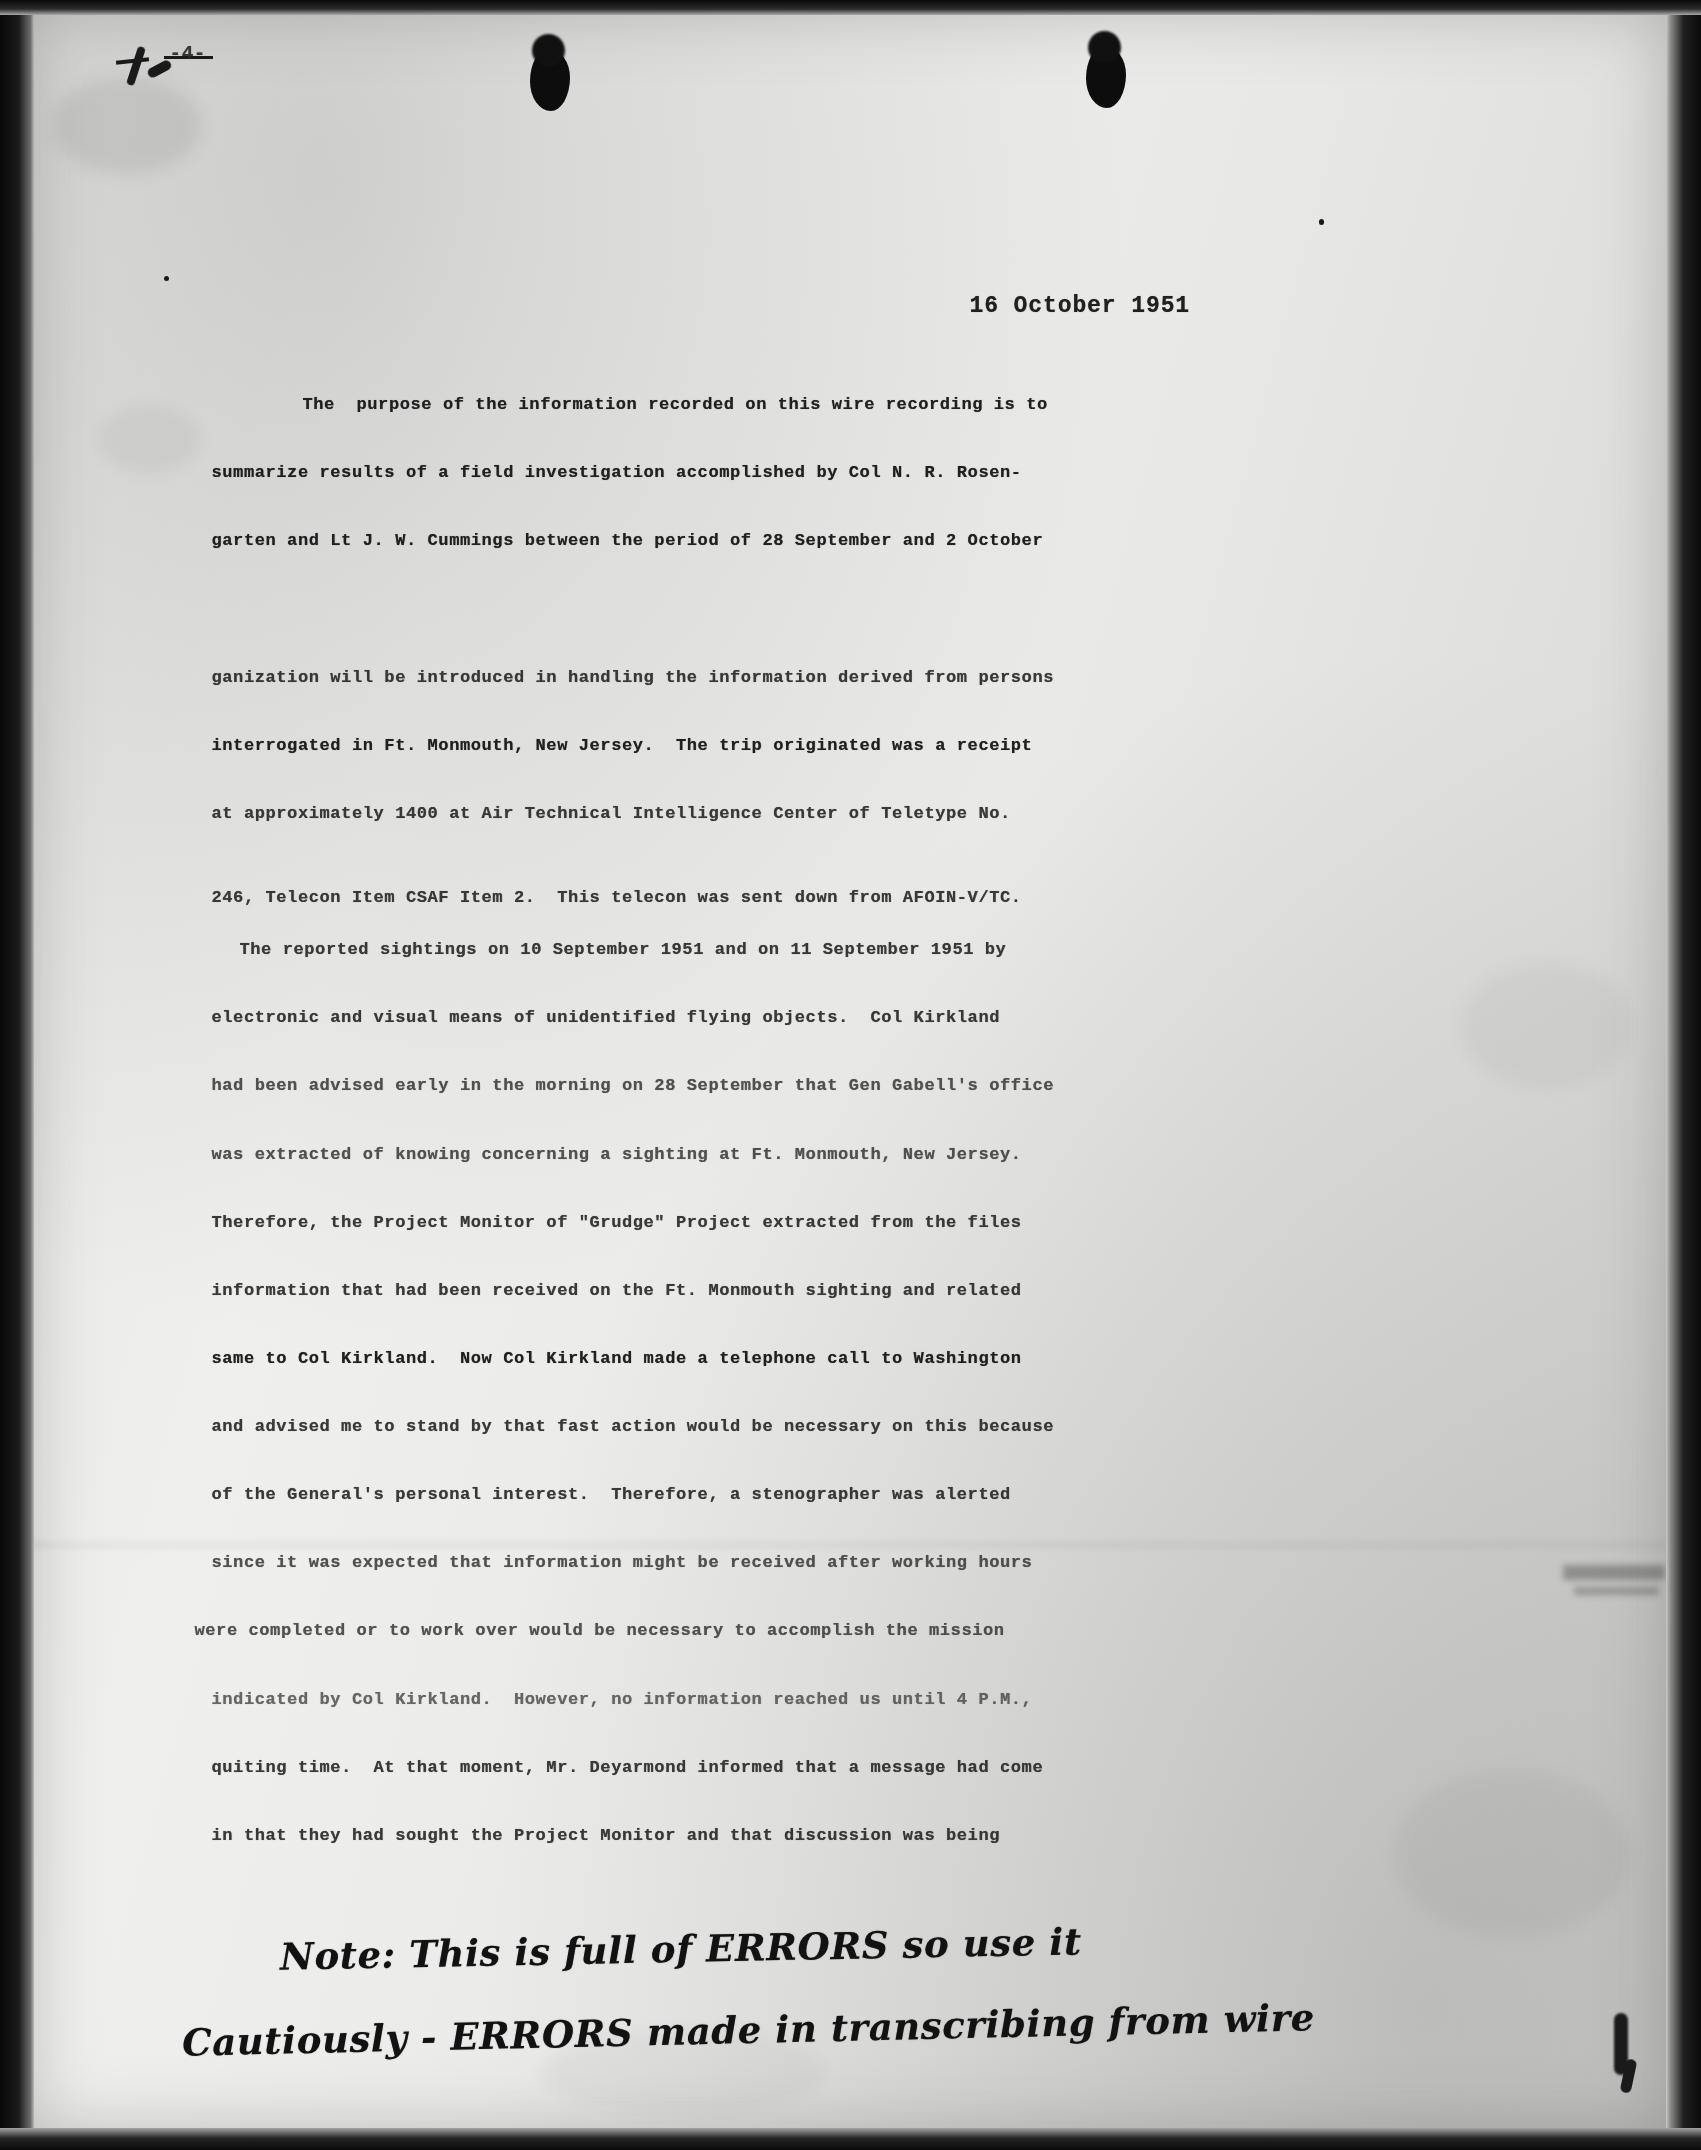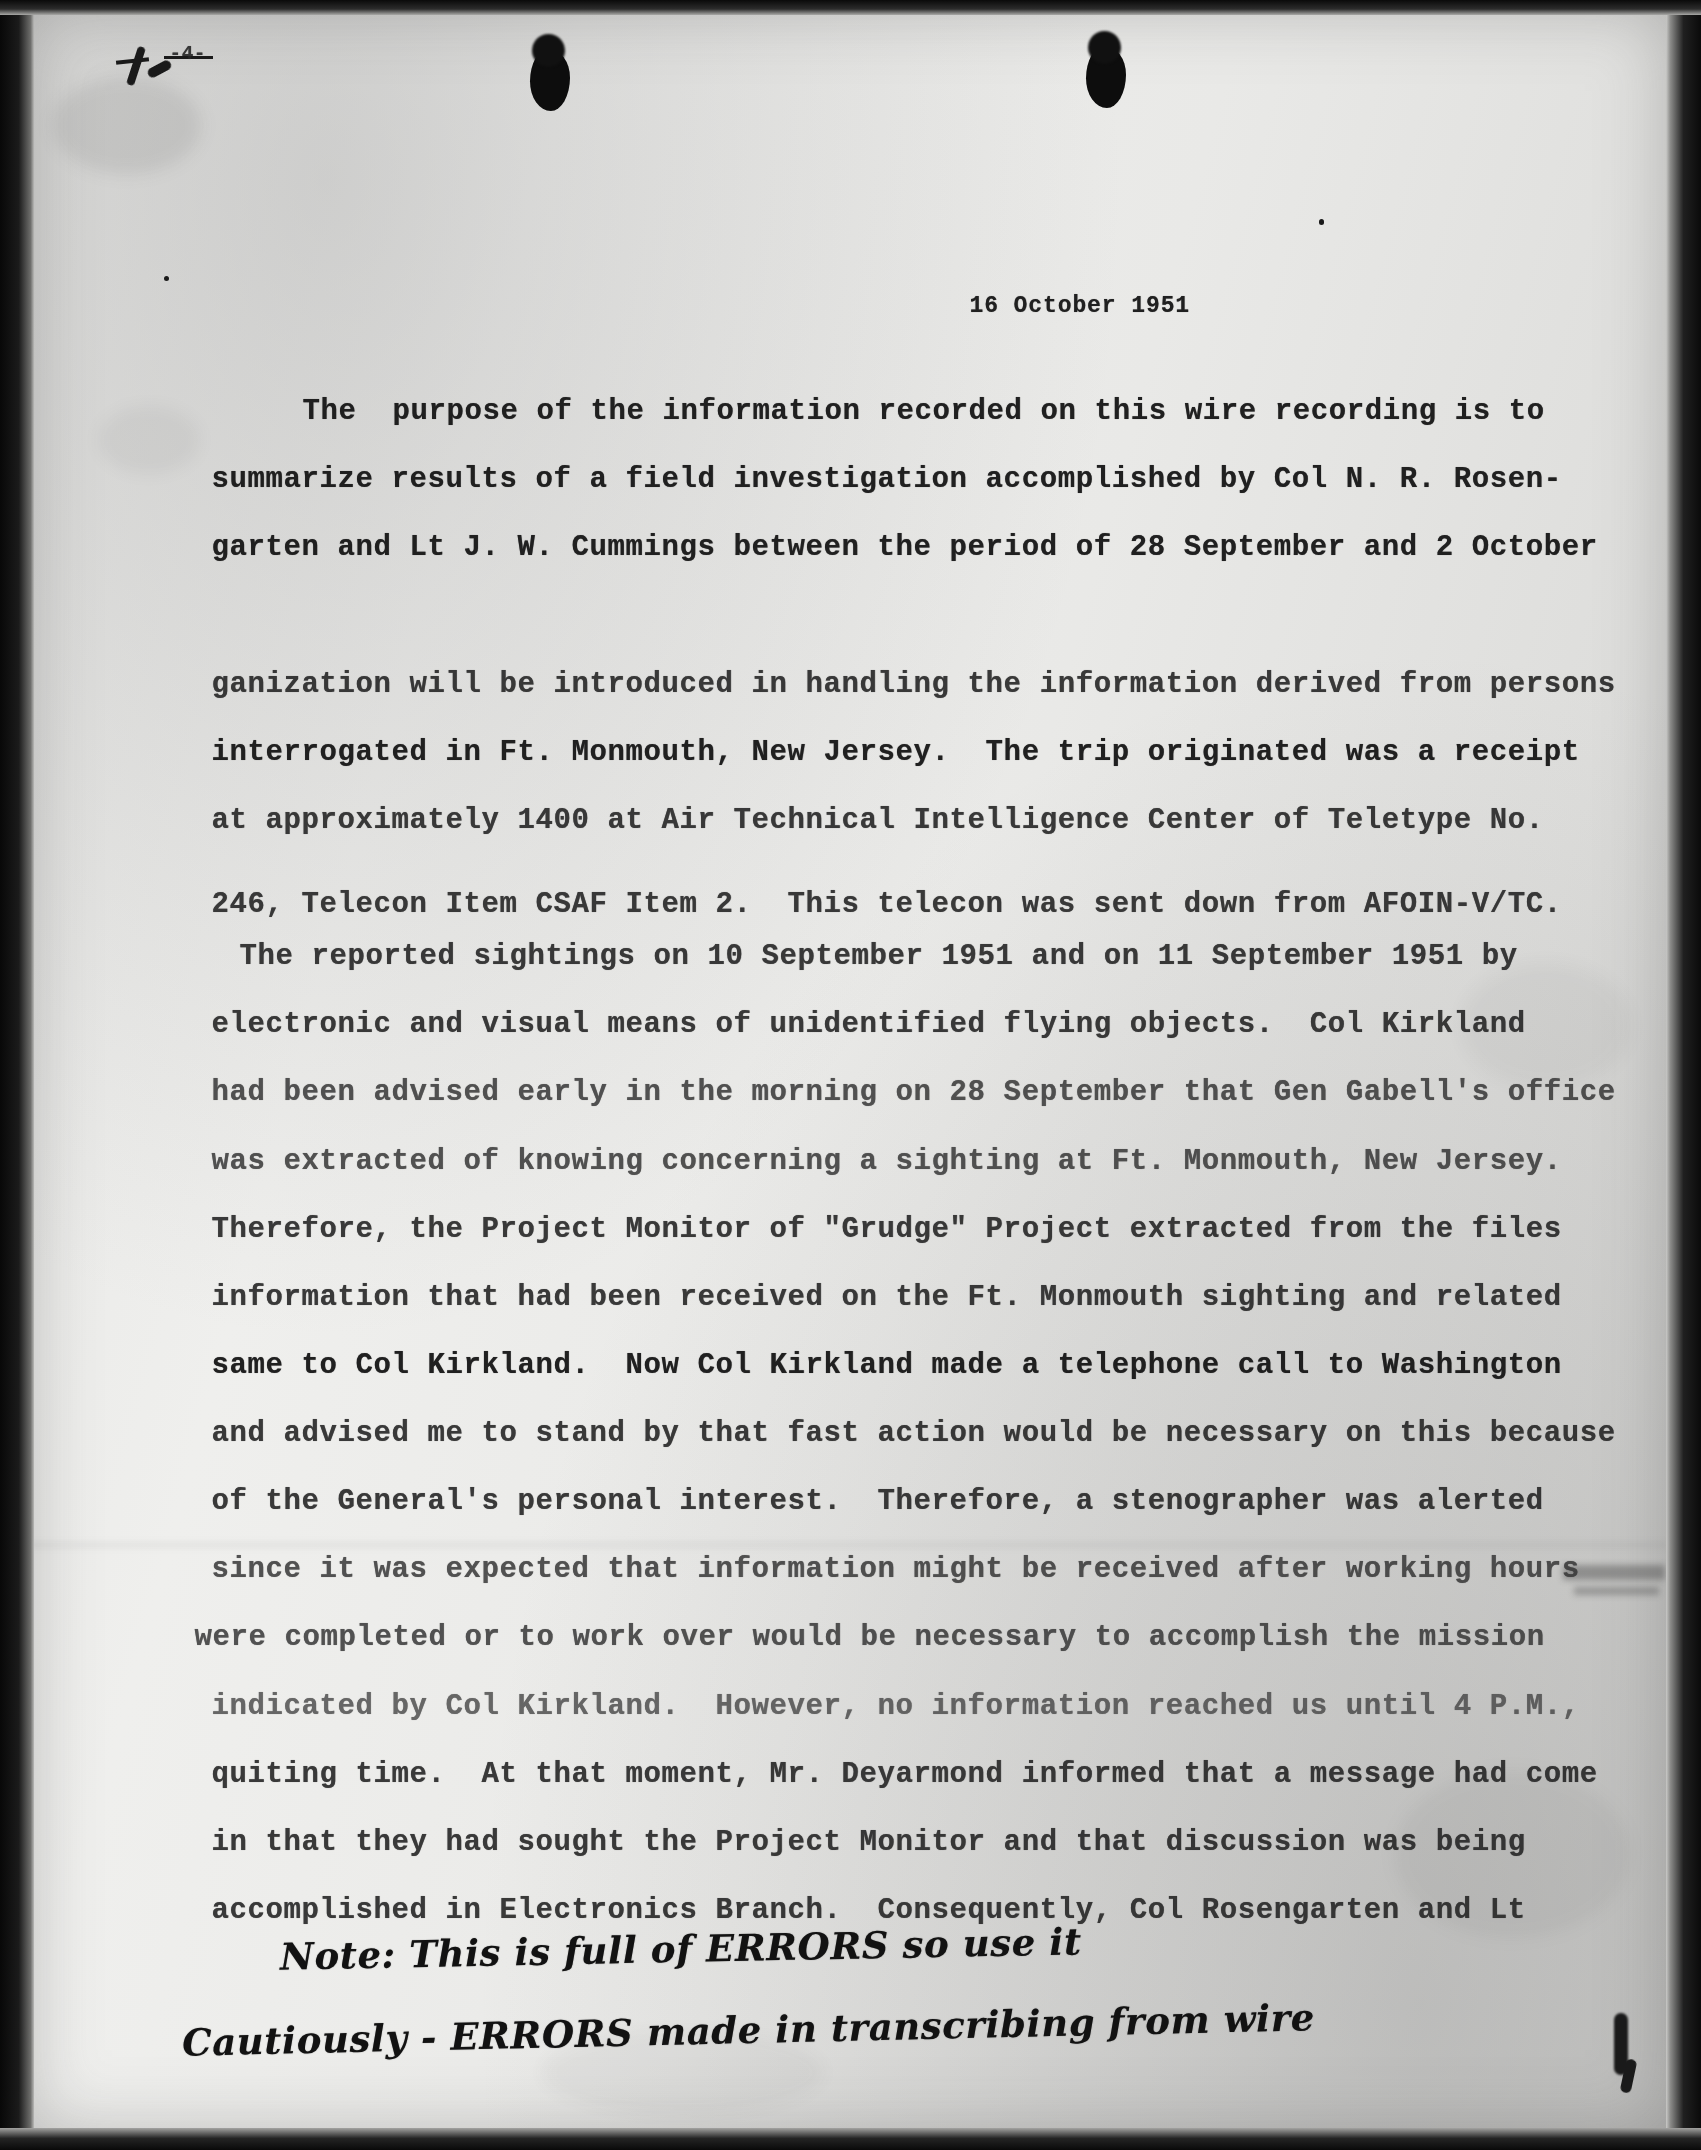--- a/index.html
+++ b/index.html
@@ -109,21 +109,21 @@
     color: #1d1d1d;
     white-space: pre;
     letter-spacing: 0.6px;
     text-shadow: 0 0 0.9px rgba(40,40,40,0.55), 0.3px 0.2px 0 rgba(70,70,70,0.35);
   }
   .date {
     font-size: 23px;
     letter-spacing: 0.9px;
   }
   .body-line {
-    font-size: 29px;
+    font-size: 17px;
   }
   
   .ink-1 { color: #1a1a1a; opacity: 0.97; }
   .ink-2 { color: #262626; opacity: 0.90; }
   .ink-3 { color: #343434; opacity: 0.84; }
   .ink-4 { color: #414141; opacity: 0.78; }
 
   
   .hand {
     position: absolute;
@@ -191,21 +191,20 @@
       <div class="tl body-line ink-2" style="left:182px;  top:1204px;">Therefore, the Project Monitor of "Grudge" Project extracted from the files</div>
       <div class="tl body-line ink-2" style="left:182px;  top:1272px;">information that had been received on the Ft. Monmouth sighting and related</div>
       <div class="tl body-line ink-1" style="left:182px;  top:1340px;">same to Col Kirkland.  Now Col Kirkland made a telephone call to Washington</div>
       <div class="tl body-line ink-2" style="left:182px;  top:1408px;">and advised me to stand by that fast action would be necessary on this because</div>
       <div class="tl body-line ink-2" style="left:182px;  top:1476px;">of the General's personal interest.  Therefore, a stenographer was alerted</div>
       <div class="tl body-line ink-3" style="left:182px;  top:1544px;">since it was expected that information might be received after working hours</div>
       <div class="tl body-line ink-3" style="left:165px;  top:1612px;">were completed or to work over would be necessary to accomplish the mission</div>
       <div class="tl body-line ink-4" style="left:182px;  top:1681px;">indicated by Col Kirkland.  However, no information reached us until 4 P.M.,</div>
       <div class="tl body-line ink-2" style="left:182px;  top:1749px;">quiting time.  At that moment, Mr. Deyarmond informed that a message had come</div>
       <div class="tl body-line ink-2" style="left:182px;  top:1817px;">in that they had sought the Project Monitor and that discussion was being</div>
-      <div class="tl body-line ink-2" style="left:182px;  top:1885px;">accomplished in Electronics Branch.  Consequently, Col Rosengarten and Lt</div>
 
     </div>
 
     <div class="hand" id="hand1">Note: This is full of ERRORS so use it</div>
     <div class="hand" id="hand2">Cautiously - ERRORS made in transcribing from wire</div>
 
     <div class="mark" style="left:1584px; top:2004px; width:14.8px; height:62px; border-radius:6.8px; filter:blur(0.9px);"></div>
     <div class="mark" style="left:1593px; top:2050px; width:11.4px; height:34px; transform:rotate(12deg); border-radius:5.7px;"></div>
 
   </div>

